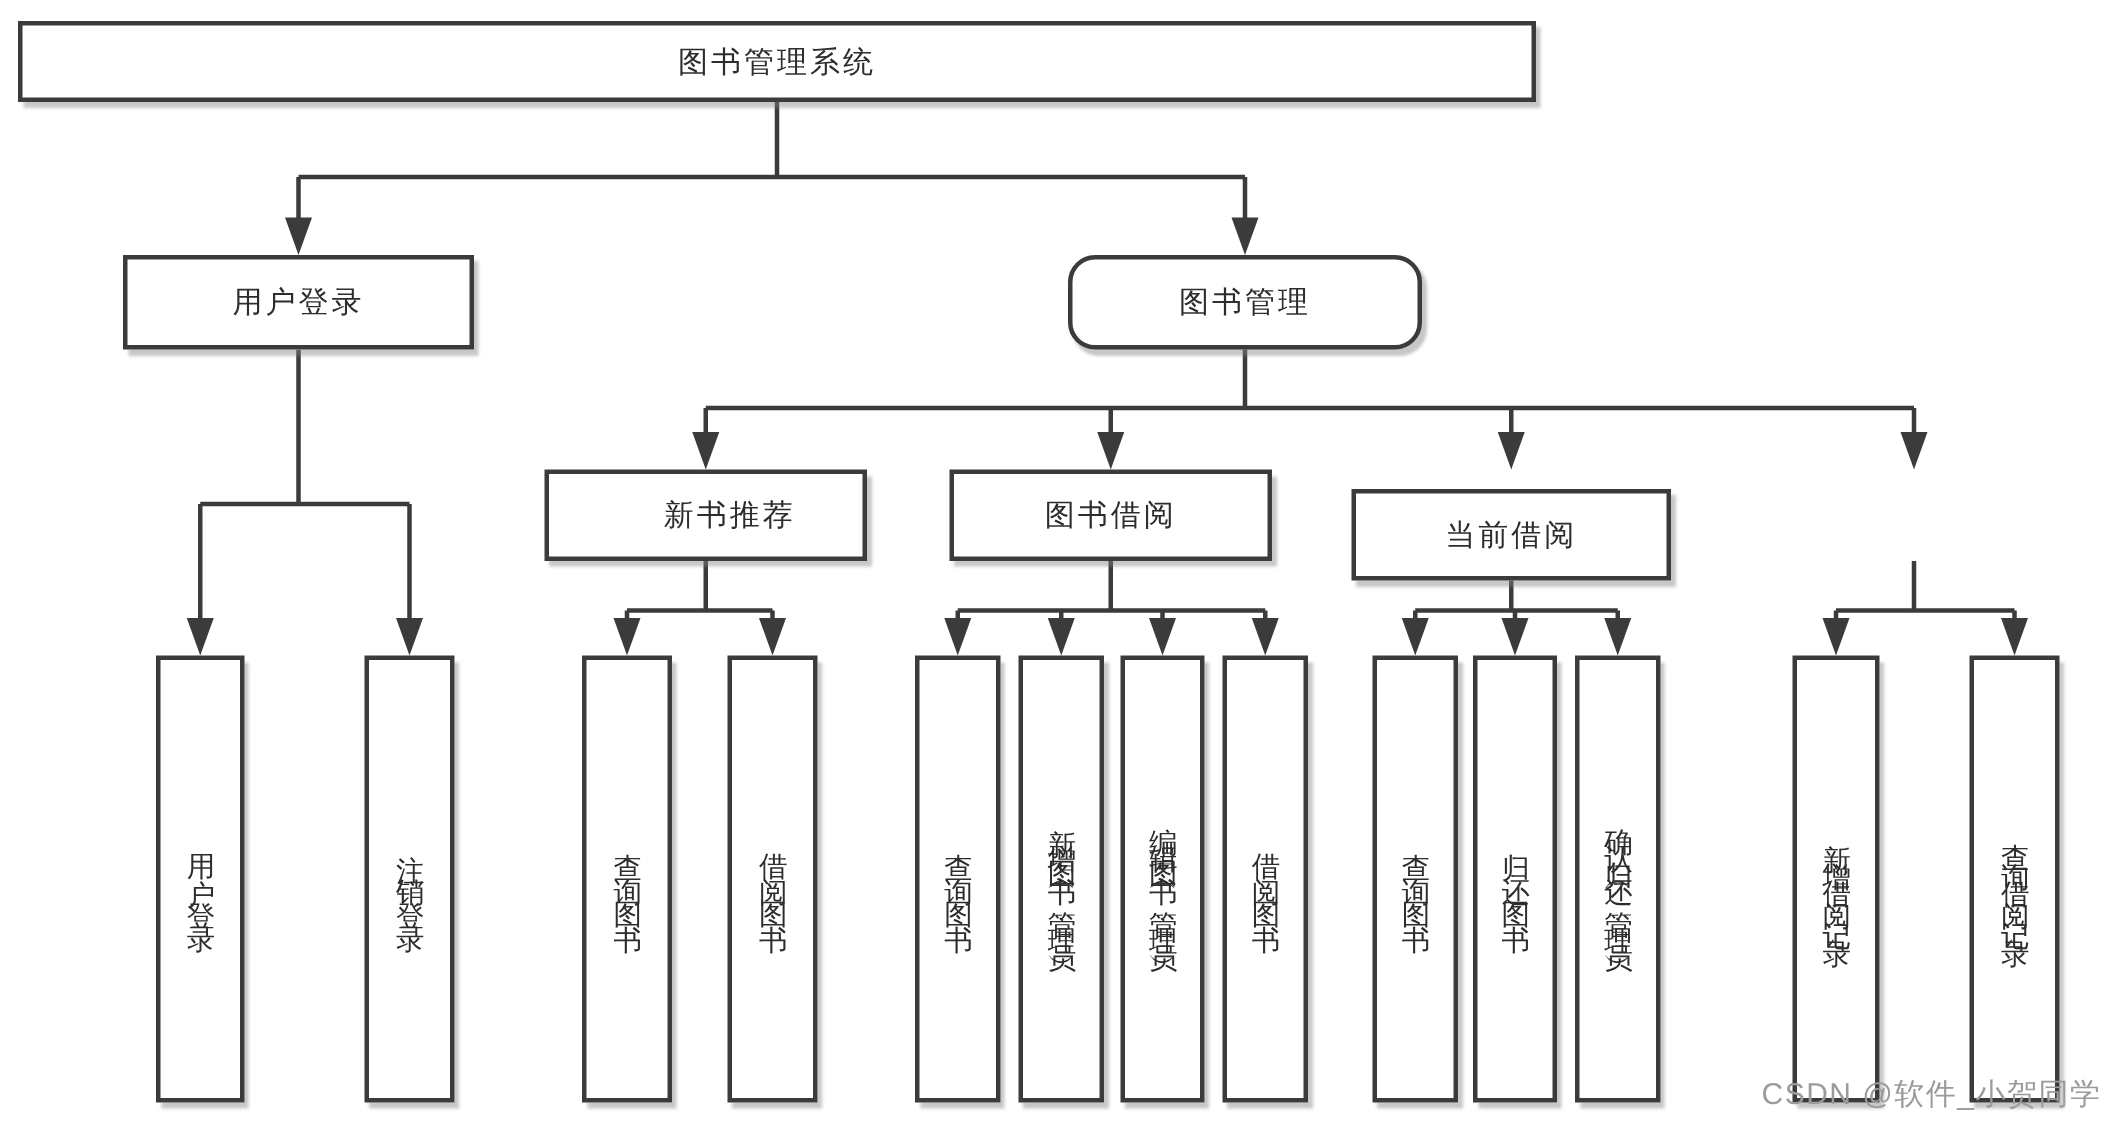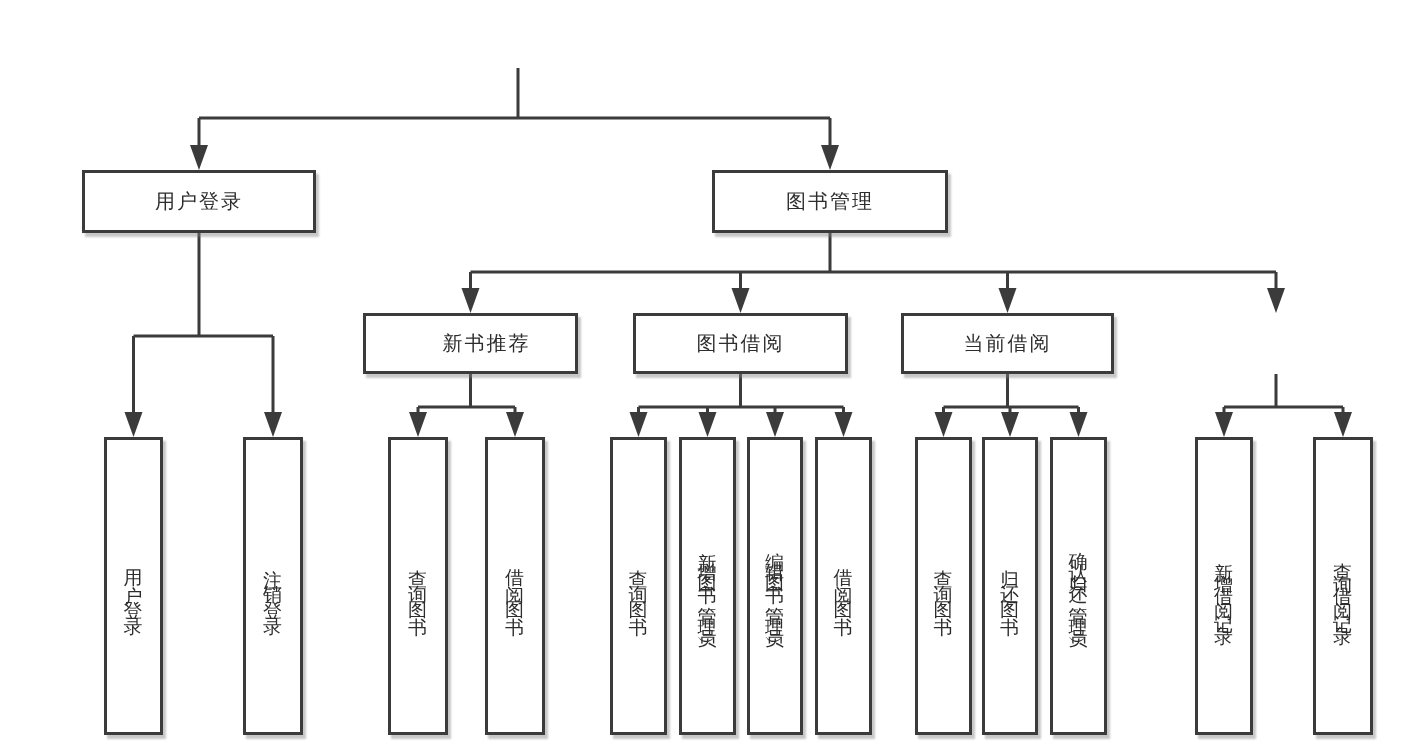--- a/index.html
+++ b/index.html
@@ -28,25 +28,25 @@
     text-orientation:mixed;
     font-size:19px;color:#2d2d2d;line-height:1;
   }
   .sp4{letter-spacing:16px;}
   .sp6{letter-spacing:13px;}
   .sp9{letter-spacing:11px;}
   
   #b-root{left:12px;top:14px;width:1012px;height:54px;}
   
   #b-userlogin{left:82px;top:170px;width:234px;height:63px;}
-  #b-bookmgmt{left:712px;top:170px;width:236px;height:63px;}
+  #b-bookmgmt{left:712px;top:170px;width:236px;height:63px;border-radius:18px;}
   
   #b-newbook{left:363px;top:313px;width:215px;height:61px;padding-left:32px;}
   #b-bookborrow{left:633px;top:313px;width:215px;height:61px;}
-  #b-currentborrow{left:901px;top:313px;width:213px;height:61px;}
+  #b-currentborrow{left:901px;top:326px;width:213px;height:61px;}
   #b-borrowrecord{left:1169px;top:313px;width:214px;height:61px;}
   
   .leaf{top:437px;height:298px;}
   #l-userlogin{left:104px;width:59px;}
   #l-logout{left:243px;width:60px;}
   #l-nb-query{left:388px;width:60px;}
   #l-nb-borrow{left:485px;width:60px;}
   #l-bb-query{left:610px;width:57px;}
   #l-bb-add{left:679px;width:57px;}
   #l-bb-edit{left:747px;width:56px;}
@@ -93,20 +93,23 @@
       <polygon points="766,412 784,412 775,437"></polygon>
       <polygon points="834.5,412 852.5,412 843.5,437"></polygon>
       <polygon points="934.5,412 952.5,412 943.5,437"></polygon>
       <polygon points="1001,412 1019,412 1010,437"></polygon>
       <polygon points="1069.5,412 1087.5,412 1078.5,437"></polygon>
       <polygon points="1215,412 1233,412 1224,437"></polygon>
       <polygon points="1334,412 1352,412 1343,437"></polygon>
     </g>
   </svg>
 
+  <div class="box" id="b-root">
+    <span class="h-label">图书管理系统</span>
+  </div>
 
   <div class="box" id="b-userlogin">
     <span class="h-label">用户登录</span>
   </div>
   <div class="box" id="b-bookmgmt">
     <span class="h-label">图书管理</span>
   </div>
 
   <div class="box" id="b-newbook">
     <span class="h-label">新书推荐</span>
@@ -155,14 +158,15 @@
     <span class="v-label sp9">确认归还（管理员）</span>
   </div>
 
   <div class="box leaf" id="l-br-add">
     <span class="v-label sp6">新增借阅记录</span>
   </div>
   <div class="box leaf" id="l-br-query">
     <span class="v-label sp6">查询借阅记录</span>
   </div>
 
+  <div id="watermark">CSDN @软件_小贺同学</div>
 
 </div>
 
 </body></html>

